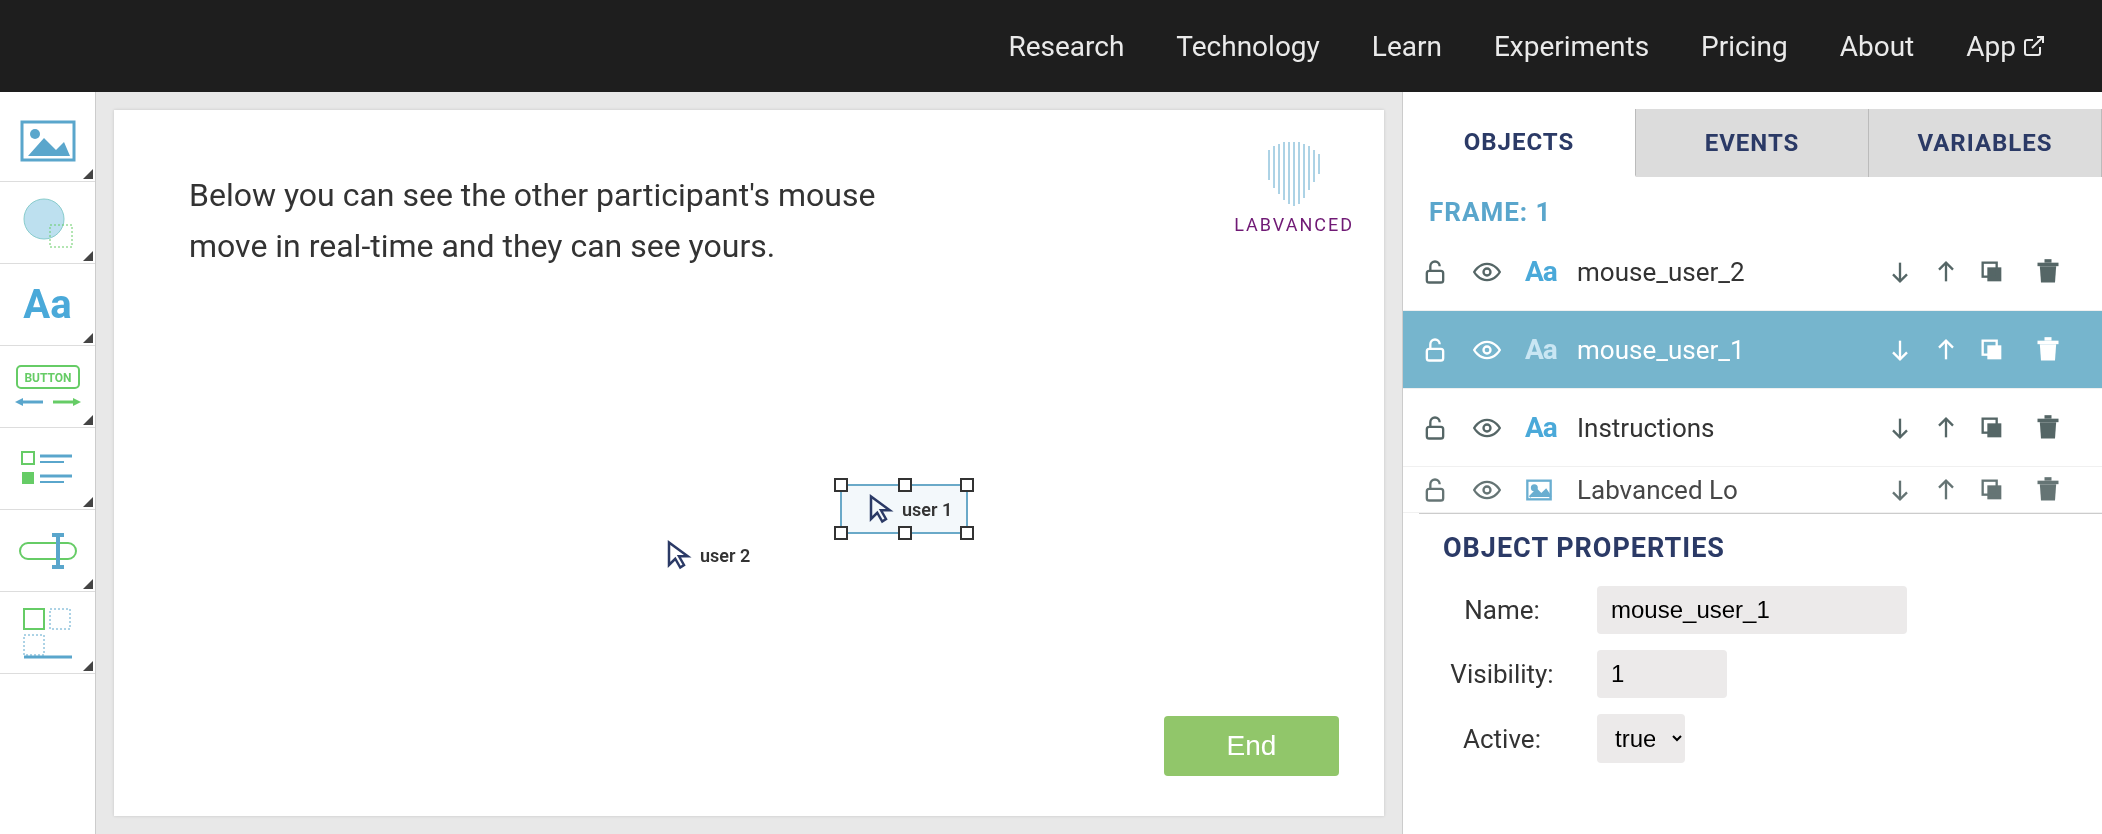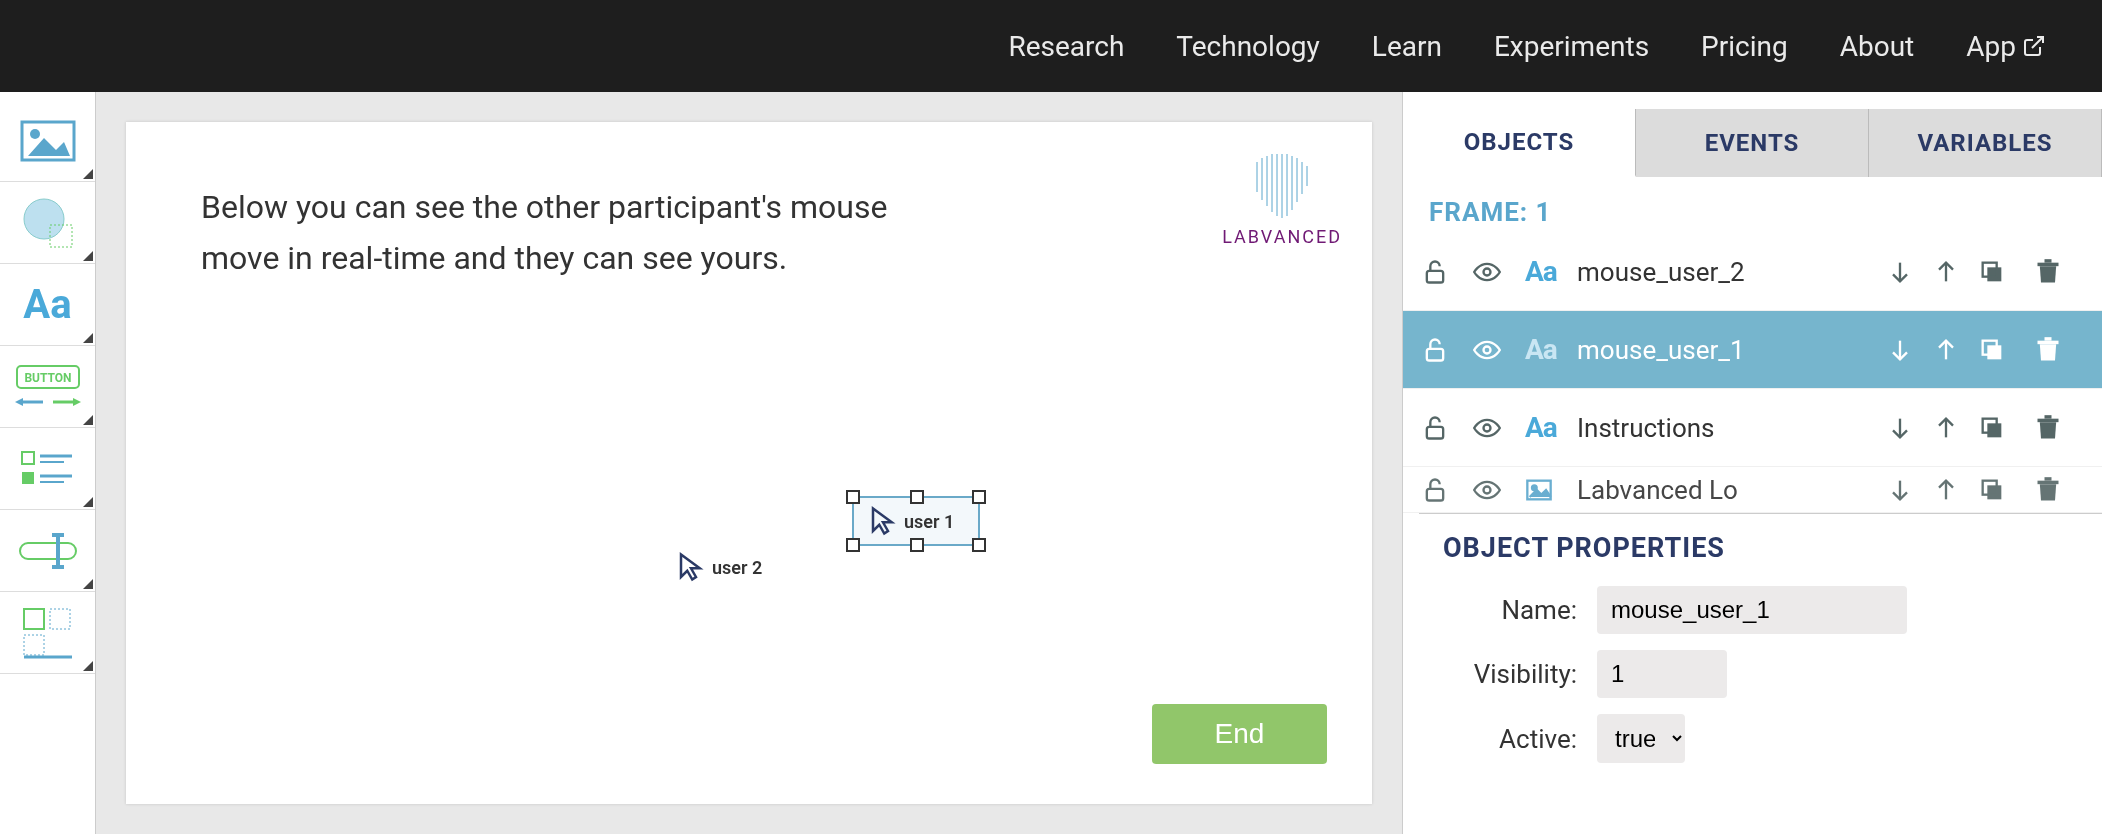--- a/index.html
+++ b/index.html
@@ -64,21 +64,21 @@
     right: 2px;
     bottom: 2px;
     width: 0; height: 0;
     border-left: 10px solid transparent;
     border-bottom: 10px solid #444;
   }
 
   
   .canvas-wrap {
     flex: 1;
-    padding: 30px;
+    padding: 18px;
     display: flex;
   }
   .canvas {
     background: #ffffff;
     flex: 1;
     position: relative;
     box-shadow: 0 0 3px rgba(0,0,0,0.15);
   }
   .instr-text {
     position: absolute;
@@ -214,21 +214,21 @@
     margin-left: 16px;
   }
   .prop-row {
     display: flex;
     align-items: center;
     padding: 8px 24px;
     gap: 20px;
   }
   .prop-row label {
     width: 150px;
-    text-align: right;
+    text-align: center;
     font-size: 26px;
     color: #333;
   }
   .prop-row input, .prop-row select {
     font-size: 24px;
     padding: 10px 14px;
     border: none;
     background: #eceaea;
     border-radius: 4px;
   }
@@ -342,21 +342,21 @@
         <div>LABVANCED</div>
       </div>
 
       <div class="selection" style="left:726px; top:374px; width:128px; height:50px;">
         <div class="handle" style="left:-8px; top:-8px;"></div>
         <div class="handle" style="left:56px; top:-8px;"></div>
         <div class="handle" style="right:-8px; top:-8px;"></div>
         <div class="handle" style="left:-8px; bottom:-8px;"></div>
         <div class="handle" style="left:56px; bottom:-8px;"></div>
         <div class="handle" style="right:-8px; bottom:-8px;"></div>
-        <div class="cursor-box" style="left:14px; top:8px;">
+        <div class="cursor-box" style="left:24px; top:8px;">
           <svg class="cursor-svg" viewBox="0 0 24 24" fill="none" stroke="#2b3a66" stroke-width="2">
               <path d="M4 2 L4 20 L9 15 L13 22 L16 20 L12 13 L19 13 Z"></path>
             </svg>
           <span class="cursor-label">user 1</span>
         </div>
       </div>
 
       <div class="cursor-box" style="left:550px; top:430px;">
         <svg class="cursor-svg" viewBox="0 0 24 24" fill="none" stroke="#2b3a66" stroke-width="2">
             <path d="M4 2 L4 20 L9 15 L13 22 L16 20 L12 13 L19 13 Z"></path>

